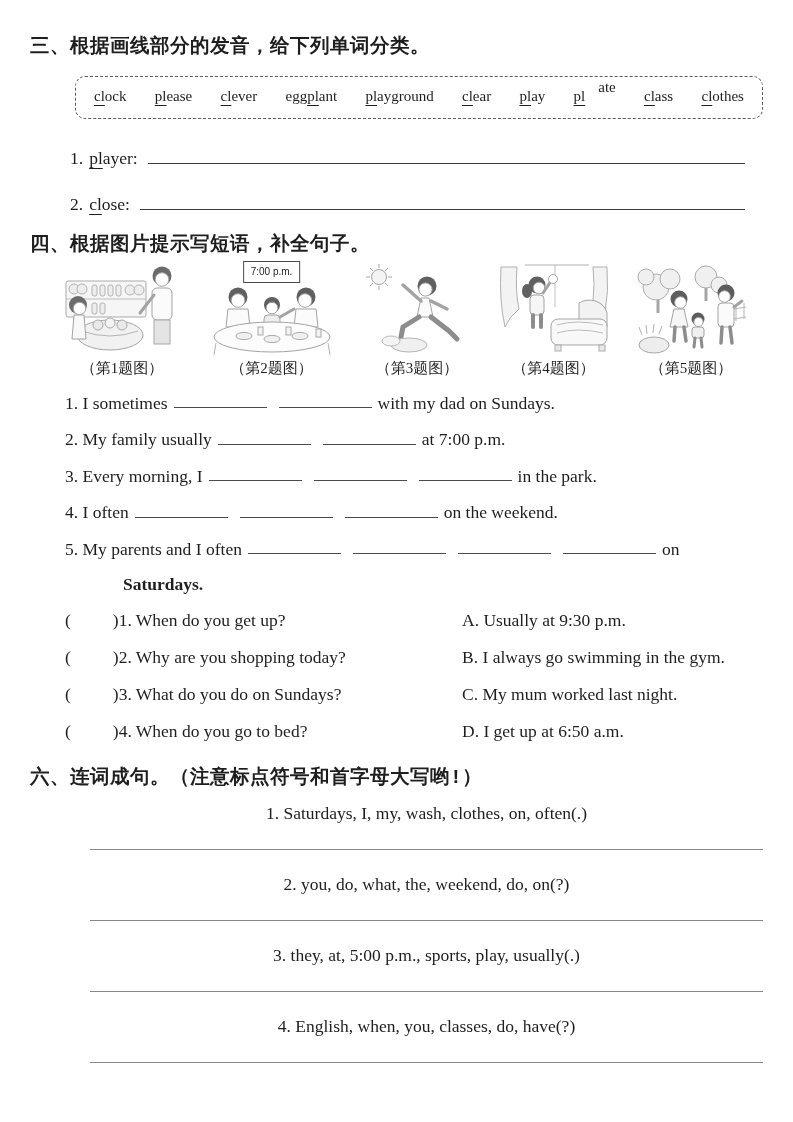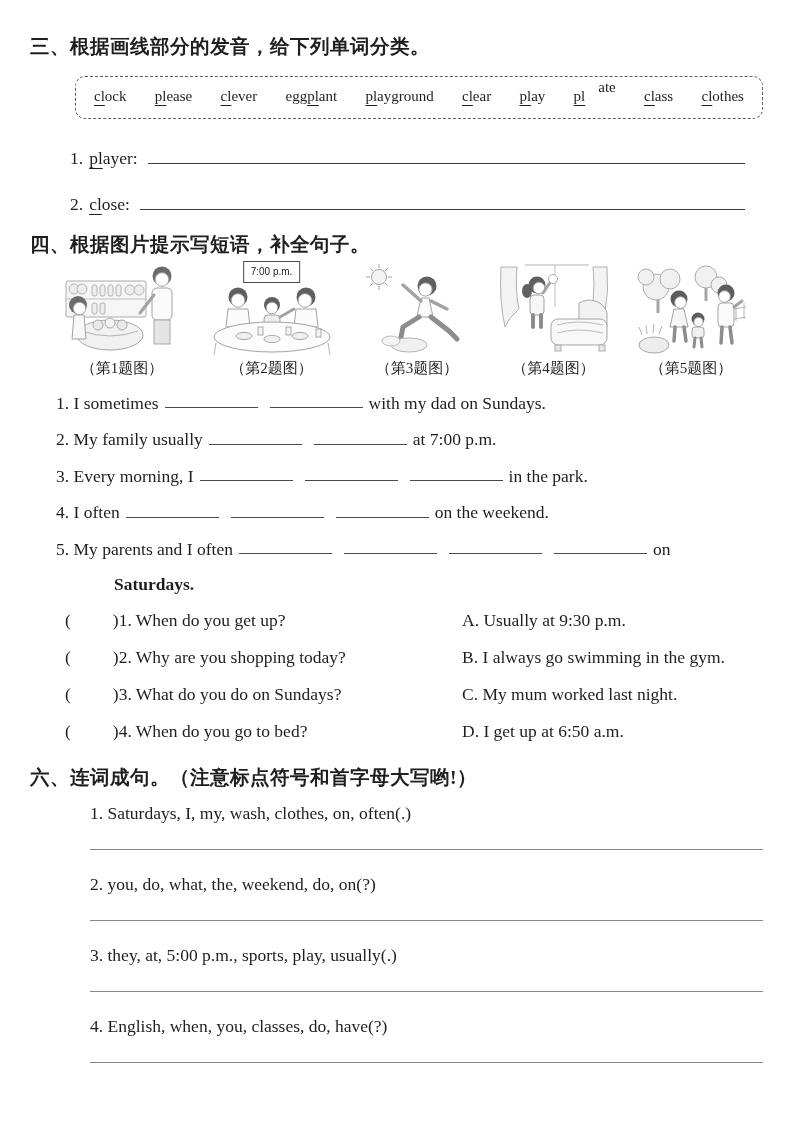--- a/index.html
+++ b/index.html
@@ -1,20 +1,20 @@
 <!DOCTYPE html>
 <html><head>
 <meta charset="utf-8">
 <style>
   html,body{margin:0;padding:0;background:#ffffff;}
   body{width:793px;height:1122px;overflow:hidden;color:#1e1e1e;
        font-family:"Liberation Serif",serif;}
   .page{position:relative;width:793px;height:1122px;padding:34px 30px 0 30px;box-sizing:border-box;}
 
-  .cn-heading{font-family:Liberation Serif, serif;font-weight:bold;font-size:19.5px;
+  .cn-heading{font-family:Liberation Mono, monospace;font-weight:bold;font-size:19.5px;
               letter-spacing:.5px;line-height:26px;}
 
   
   .word-box{margin:16px 0 0 45px;border:1.6px dashed #5c5c5c;border-radius:10px;
             padding:11px 18px 13px 18px;display:flex;justify-content:space-between;
             align-items:baseline;font-size:15px;}
   .wu{text-decoration:underline;text-underline-offset:4px;text-decoration-thickness:1.3px;}
   .wsup{position:relative;top:-0.62em;margin-left:13px;}
 
   .fill-row{display:flex;align-items:baseline;margin:26px 18px 0 40px;font-size:17.5px;}
@@ -27,36 +27,36 @@
   .figrow{display:flex;justify-content:space-between;align-items:flex-end;
           margin:3px 15px 0 32px;}
   .fig{position:relative;text-align:center;}
   .fig svg{display:block;margin:0 auto;}
   .fig-caption{font-size:15px;margin-top:2px;white-space:nowrap;}
   .timebox{position:absolute;top:0;left:50%;transform:translateX(-50%);
            border:1.3px solid #4a4a4a;background:#fff;padding:0 7px;
            font-family:"Liberation Sans",sans-serif;font-size:10px;line-height:20px;
            white-space:nowrap;z-index:2;}
 
-  .sents{margin:10px 0 0 26px;font-size:17.5px;}
+  .sents{margin:10px 0 0 35px;font-size:17.5px;}
   .sline{margin-top:12px;line-height:23px;}
   .blank{display:inline-block;width:93px;border-bottom:1.2px solid #4a4a4a;
          height:1em;margin:0 6px;vertical-align:baseline;}
   .cont-line{margin:14px 0 0 58px;font-size:17.5px;font-weight:bold;}
 
   
   .sec5-head{margin-top:22px;}
   .s5-row{display:flex;align-items:baseline;margin:13px 0 0 35px;font-size:17.5px;line-height:24px;}
   .s5-q{width:397px;display:flex;align-items:baseline;}
   .pgap{width:42px;}
   .s5-a{white-space:nowrap;}
 
   
   .sec6-head{margin-top:22px;}
-  .s6-item{margin:22px 0 0 60px;font-size:17.5px;line-height:24px;}
+  .s6-item{margin:22px 0 0 60px;font-size:17.5px;line-height:24px;text-align:center;}
   .s6-item.first{margin-top:10px;}
   .s6-line{margin:24px 0 0 60px;border-top:1.5px solid #878787;height:0;}
 </style>
 </head>
 <body>
 
 <div class="page">
 
   <div class="cn-heading">三、根据画线部分的发音，给下列单词分类。</div>
 

